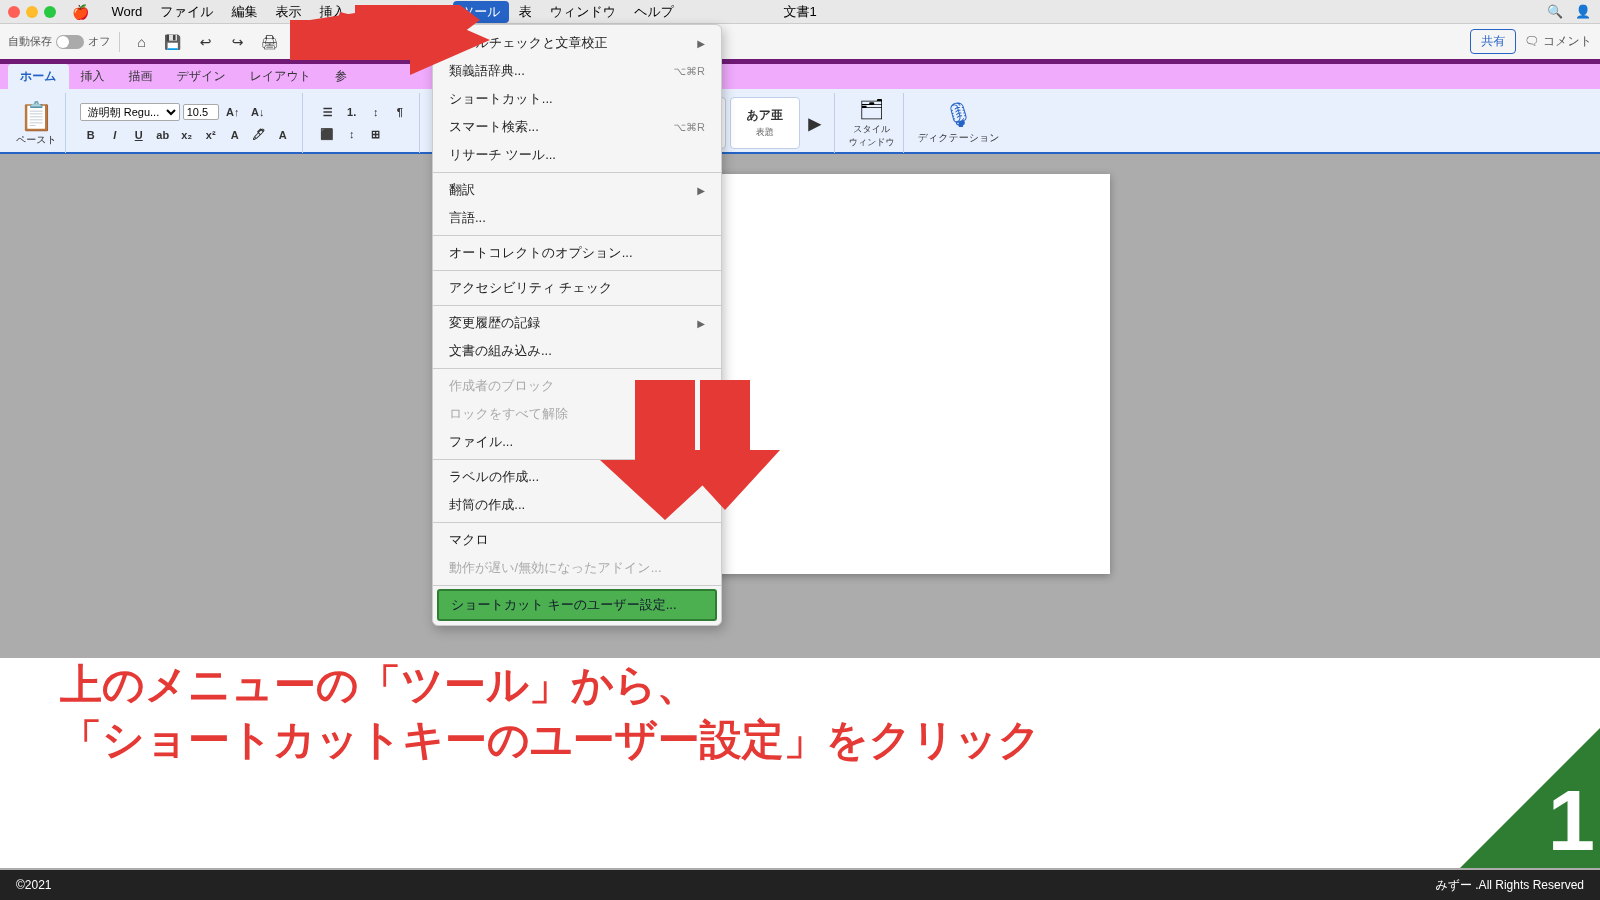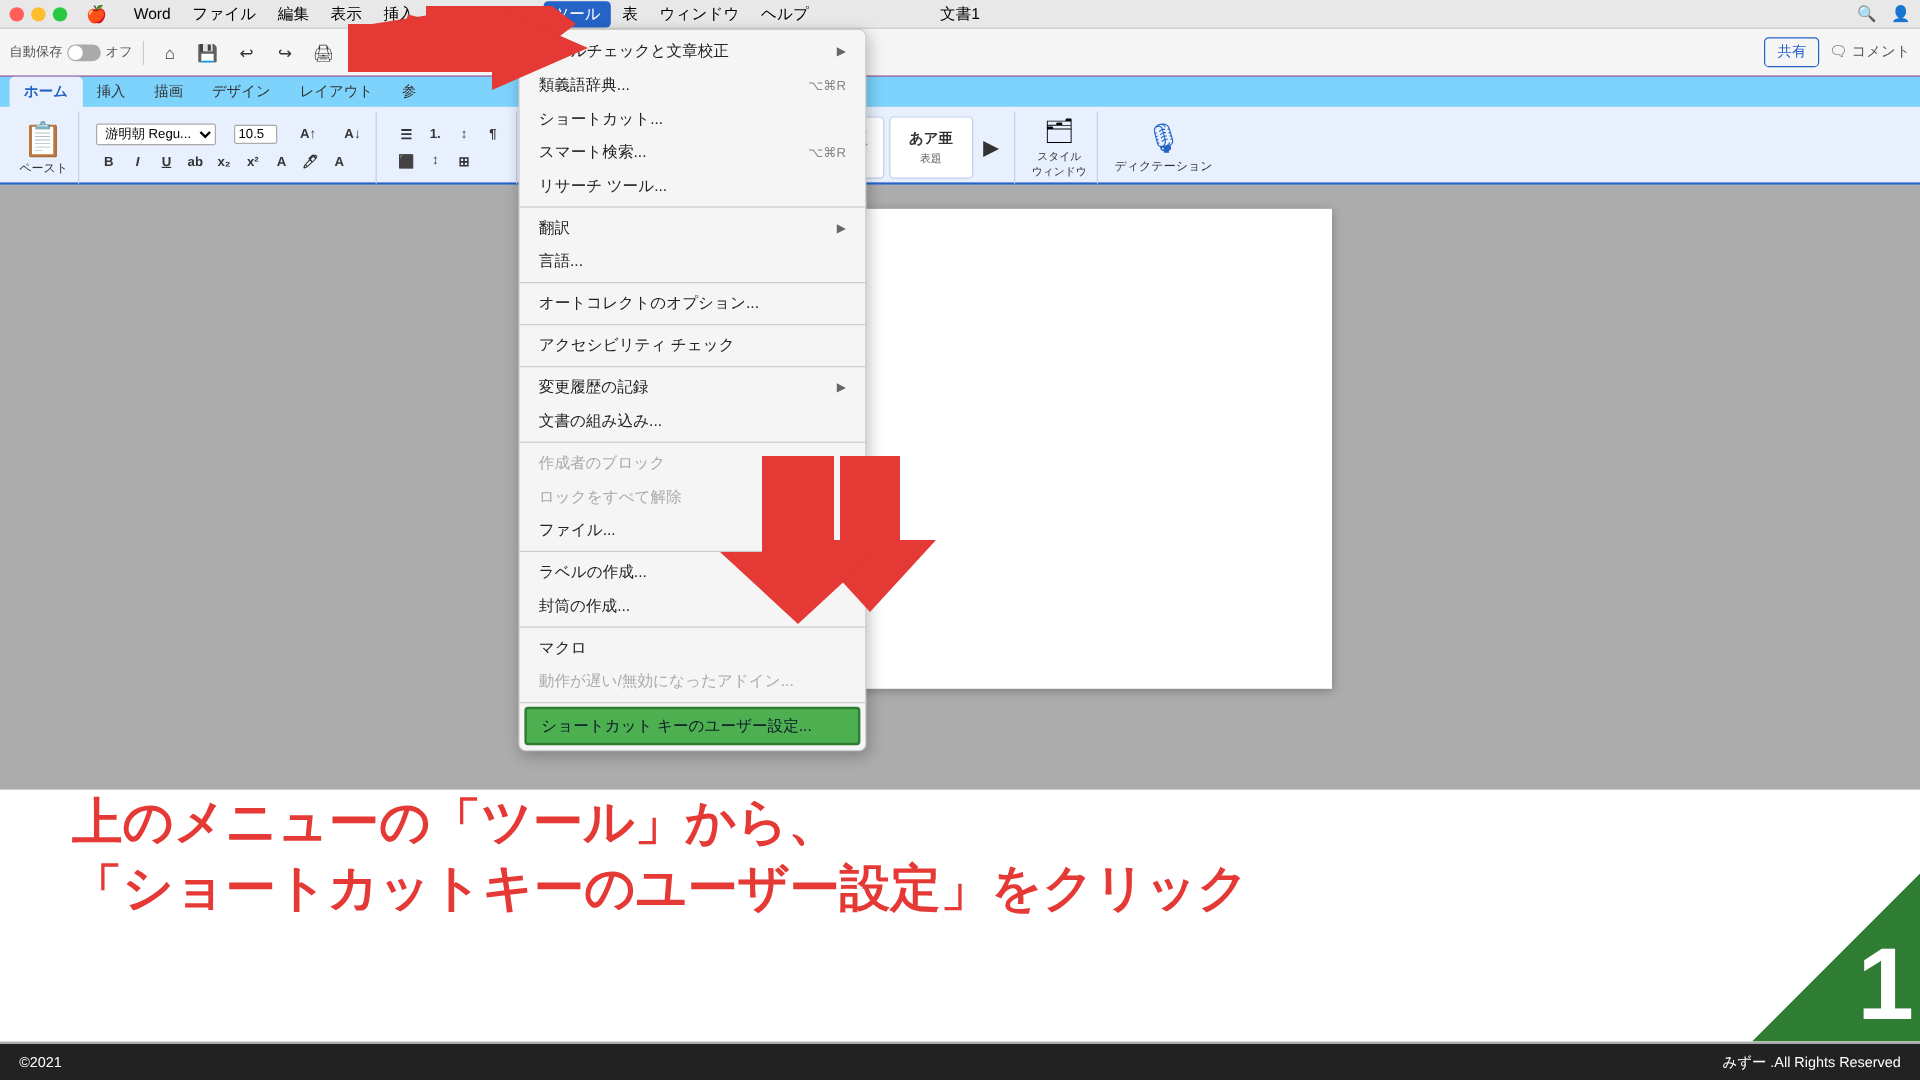--- a/index.html
+++ b/index.html
@@ -73,21 +73,21 @@
       font-weight: 500;
     }
 
     
     .toolbar {
       height: 40px;
       background: #f5f5f5;
       display: flex;
       align-items: center;
       padding: 0 8px;
-      border-bottom: 1px solid #701a75;
+      border-bottom: 5px solid #701a75;
       gap: 4px;
     }
     .toolbar-btn {
       width: 28px;
       height: 28px;
       display: flex;
       align-items: center;
       justify-content: center;
       border-radius: 4px;
       cursor: pointer;
@@ -155,21 +155,21 @@
       background: #e8f0fe;
       border-bottom: 2px solid #2563c7;
       display: flex;
       flex-direction: column;
     }
     .ribbon-tabs {
       display: flex;
       align-items: flex-end;
       padding: 0 8px;
       height: 32px;
-      background: #7dd3fc;
+      background: #f0abfc;
     }
     .ribbon-tab {
       padding: 4px 12px;
       font-size: 12px;
       cursor: pointer;
       border-radius: 4px 4px 0 0;
       color: #333;
     }
     .ribbon-tab.active {
       background: #e8f0fe;
@@ -210,21 +210,21 @@
       color: #333;
     }
     .font-controls {
       display: flex;
       flex-direction: column;
       gap: 3px;
     }
     .font-row {
       display: flex;
       align-items: center;
-      gap: 15px;
+      gap: 3px;
     }
     .font-select {
       border: 1px solid #aaa;
       background: white;
       font-size: 11px;
       padding: 1px 3px;
       border-radius: 2px;
       min-width: 80px;
     }
     .font-size-input {

